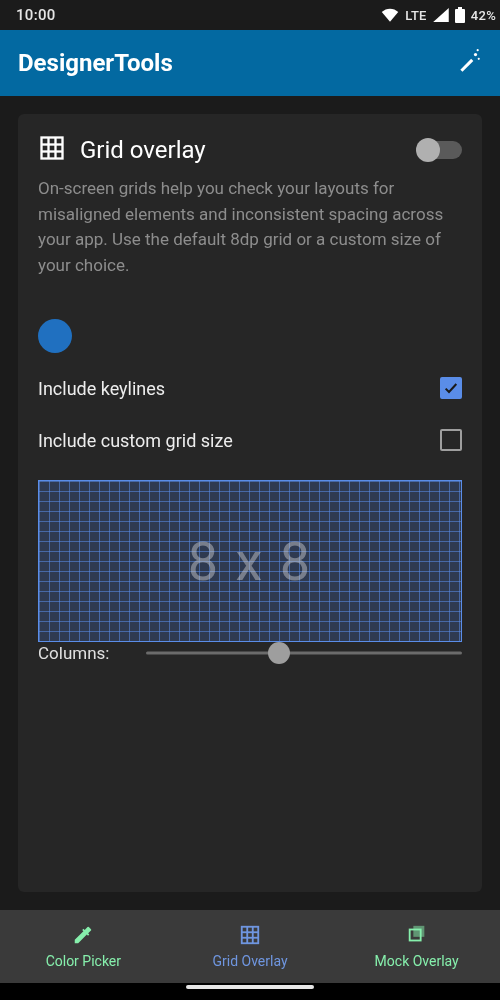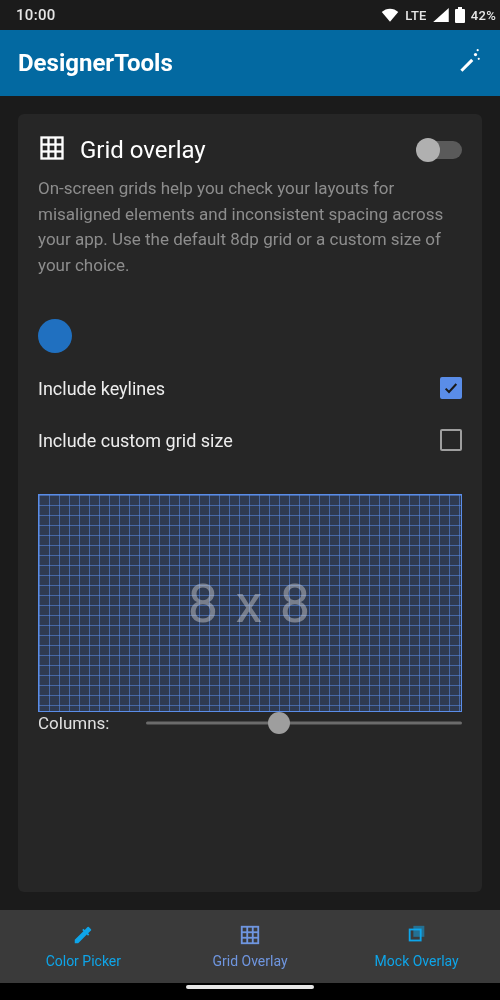--- a/index.html
+++ b/index.html
@@ -112,22 +112,22 @@
     border-radius: 2px;
     display: flex; align-items: center; justify-content: center;
   }
   .checkbox.checked {
     background: #5a8de8;
     border-color: #5a8de8;
   }
   .checkbox.checked svg { stroke: #1a1a1a; }
 
   .grid-preview {
-    margin-top: 28px;
-    height: 218px;
+    margin-top: 14px;
+    height: 162px;
     position: relative;
     background-color: #2f3a50;
     background-image:
       linear-gradient(to right, rgba(90,141,232,0.55) 1px, transparent 1px),
       linear-gradient(to bottom, rgba(90,141,232,0.55) 1px, transparent 1px);
     background-size: 10px 10px;
     border: 1px solid #5a8de8;
     display: flex;
     align-items: center;
     justify-content: center;
@@ -180,21 +180,21 @@
     display: flex;
   }
   .bottom-nav .tab {
     flex: 1;
     display: flex;
     flex-direction: column;
     align-items: center;
     justify-content: center;
     gap: 4px;
     font-size: 14px;
-    color: #0ea5e9;
+    color: #86efac;
   }
   .bottom-nav .tab.active { color: #6f96e0; }
   .bottom-nav .tab svg { fill: currentColor; }
 
   
   .gesture {
     height: 17px;
     background: #000;
     display: flex;
     align-items: flex-start;

